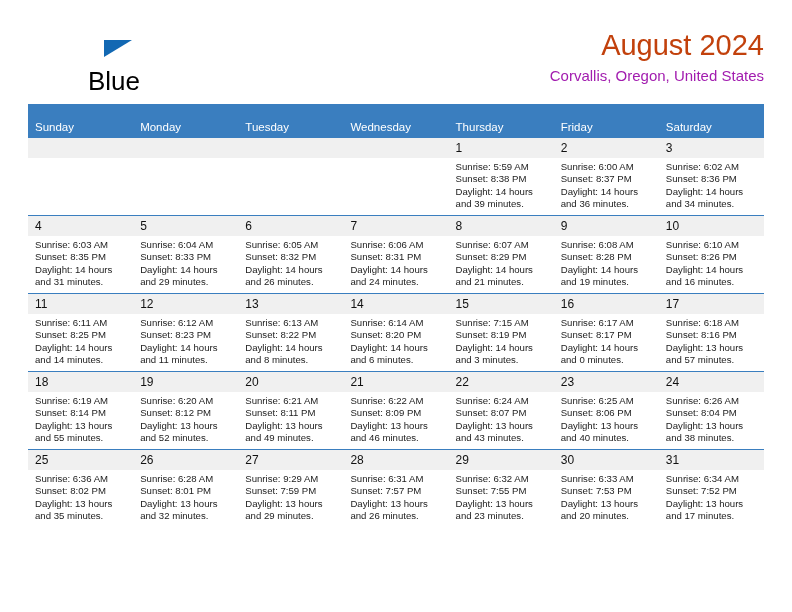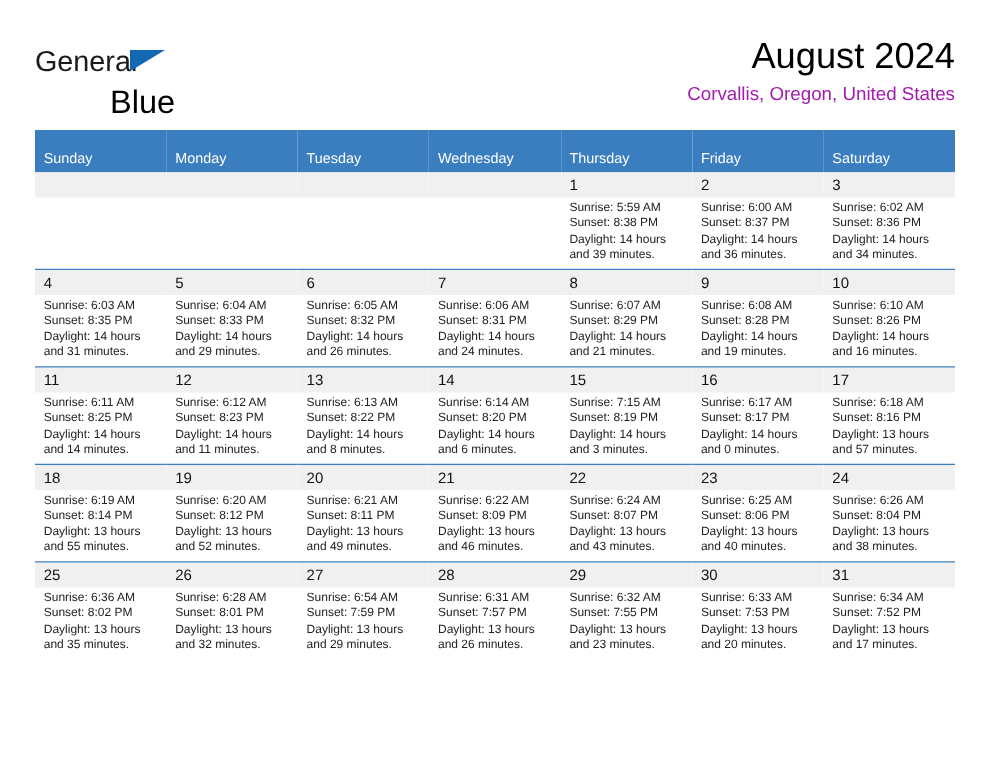--- a/index.html
+++ b/index.html
@@ -64,21 +64,21 @@
   }
 
   .title-block {
     position: absolute;
     right: 0;
     top: 0;
     text-align: right;
   }
   .cal-title {
     font-size: 29px;
-    color: #000000;
+    color: #c2410c;
     line-height: 34px;
     white-space: nowrap;
   }
   .cal-subtitle {
     font-size: 15px;
     color: #a21caf;
     line-height: 22px;
     margin-top: 3px;
     white-space: nowrap;
   }
@@ -138,21 +138,20 @@
   }
   td.blank .details { visibility: hidden; }
 </style>
 </head>
 <body>
 
 <div class="page">
 
   <div class="header">
     <div class="brand">
-      <span class="brand-general">General</span>
       <span class="brand-triangle"></span>
       <span class="brand-blue">Blue</span>
     </div>
     <div class="title-block">
       <div class="cal-title">August 2024</div>
       <div class="cal-subtitle">Corvallis, Oregon, United States</div>
     </div>
   </div>
 
   <table class="calendar">
@@ -413,21 +412,21 @@
             <div class="daynum">26</div>
             <div class="details">
               <div>Sunrise: 6:28 AM</div>
               <div>Sunset: 8:01 PM</div>
               <div class="wrap">Daylight: 13 hours and 32 minutes.</div>
             </div>
           </td>
           <td>
             <div class="daynum">27</div>
             <div class="details">
-              <div>Sunrise: 6:54 AM</div>
+              <div>Sunrise: 9:29 AM</div>
               <div>Sunset: 7:59 PM</div>
               <div class="wrap">Daylight: 13 hours and 29 minutes.</div>
             </div>
           </td>
           <td>
             <div class="daynum">28</div>
             <div class="details">
               <div>Sunrise: 6:31 AM</div>
               <div>Sunset: 7:57 PM</div>
               <div class="wrap">Daylight: 13 hours and 26 minutes.</div>

